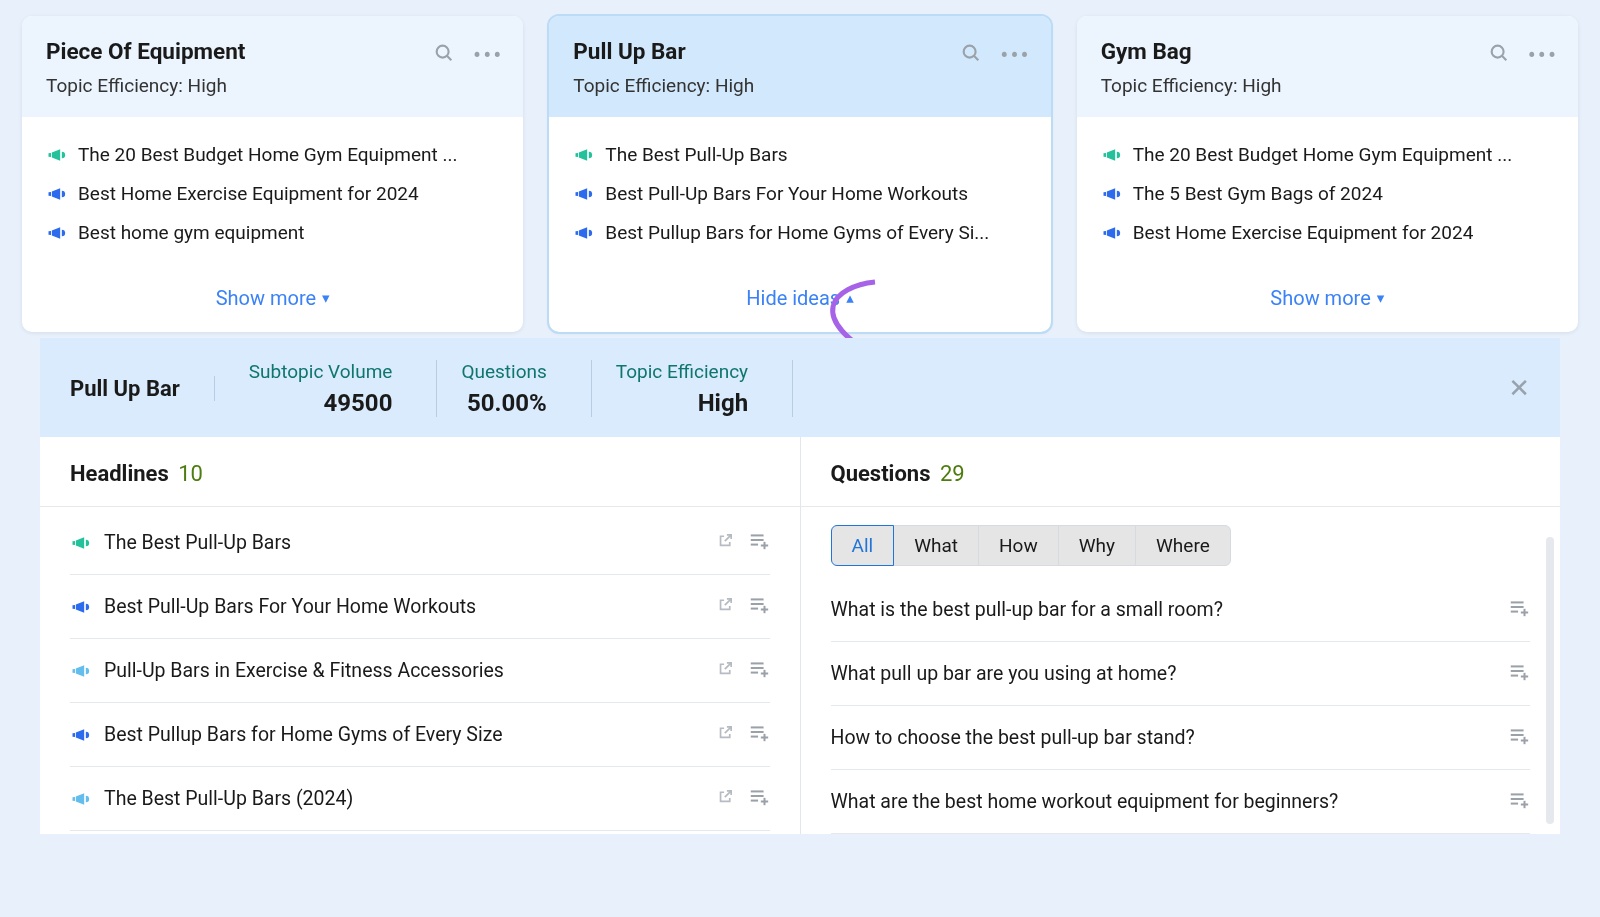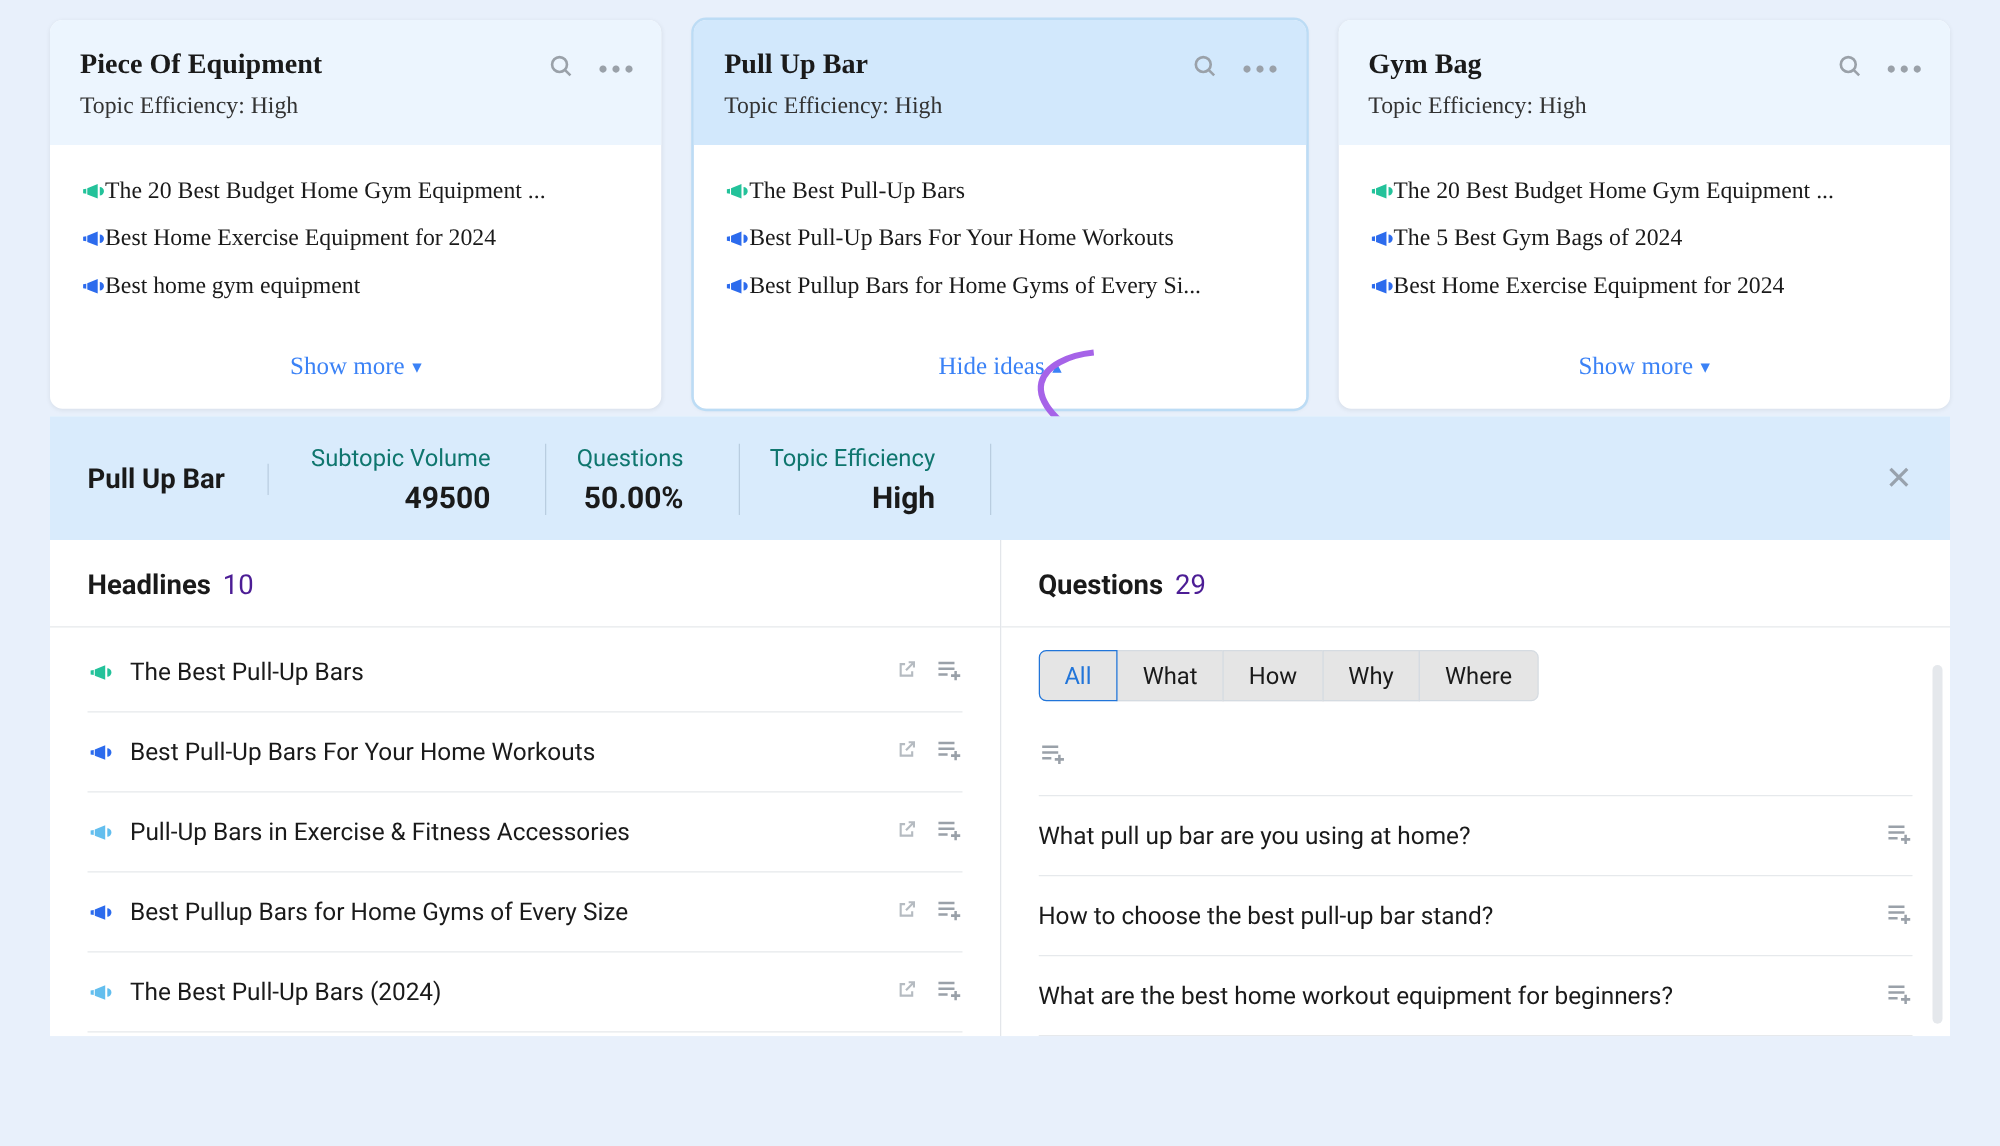--- a/index.html
+++ b/index.html
@@ -5,23 +5,22 @@
   * { box-sizing: border-box; margin: 0; padding: 0; }
   body {
     font-family: -apple-system, BlinkMacSystemFont, "Segoe UI", Roboto, Arial, sans-serif;
     background: #e8f0fb;
     font-size: 16px;
     color: #1a1a1a;
   }
   .cards-row {
     display: flex;
     gap: 26px;
-    padding: 0 40px;
+    padding: 0 22px;
     margin-top: 16px;
-    font-family: Liberation Serif, serif;
   }
   .card {
     flex: 1;
     background: #fff;
     border-radius: 10px;
     box-shadow: 0 1px 4px rgba(0,0,0,0.08);
     display: flex;
     flex-direction: column;
   }
   .card.selected { outline: 2px solid #bcdcf5; }
@@ -55,20 +54,21 @@
   }
   .icon-search svg { width: 22px; height: 22px; }
   .icon-more { font-size: 24px; letter-spacing: 2px; line-height: 1; }
   .card-body {
     padding: 26px 24px 18px 24px;
     flex: 1;
   }
   .idea-row {
     display: flex;
     align-items: center;
+    gap: 12px;
     font-size: 19px;
     margin-bottom: 16px;
     white-space: nowrap;
     overflow: hidden;
     text-overflow: ellipsis;
   }
   .idea-row span.txt {
     overflow: hidden;
     text-overflow: ellipsis;
   }
@@ -143,21 +143,21 @@
   .panel {
     flex: 1;
     padding: 24px 30px 0 30px;
   }
   .panel-left { border-right: 1px solid #e3e6ea; }
   .panel-title {
     font-size: 22px;
     font-weight: 700;
     margin-bottom: 20px;
   }
-  .panel-title .count { color: #4c1d95; font-weight: 400; margin-left: 4px; }
+  .panel-title .count { color: #4d7c0f; font-weight: 400; margin-left: 4px; }
   .headline-row {
     display: flex;
     align-items: center;
     gap: 14px;
     padding: 18px 0;
     border-bottom: 1px solid #e6e9ec;
     font-size: 19.5px;
   }
   .headline-row .txt { flex: 1; }
   .ext-link {
@@ -477,20 +477,21 @@
       <div style="height:14px"></div>
       <div class="filter-tabs">
         <div class="ftab active">All</div>
         <div class="ftab">What</div>
         <div class="ftab">How</div>
         <div class="ftab">Why</div>
         <div class="ftab">Where</div>
       </div>
 
       <div class="question-row">
+        <span class="txt">What is the best pull-up bar for a small room?</span>
         <span class="add-list"><svg viewBox="0 0 24 24" fill="none" stroke="currentColor" stroke-width="2.2">
               <line x1="3" y1="7" x2="17" y2="7"></line>
               <line x1="3" y1="12" x2="17" y2="12"></line>
               <line x1="3" y1="17" x2="11" y2="17"></line>
               <line x1="18" y1="14" x2="18" y2="22"></line>
               <line x1="14" y1="18" x2="22" y2="18"></line>
             </svg></span>
       </div>
       <div class="question-row">
         <span class="txt">What pull up bar are you using at home?</span>

